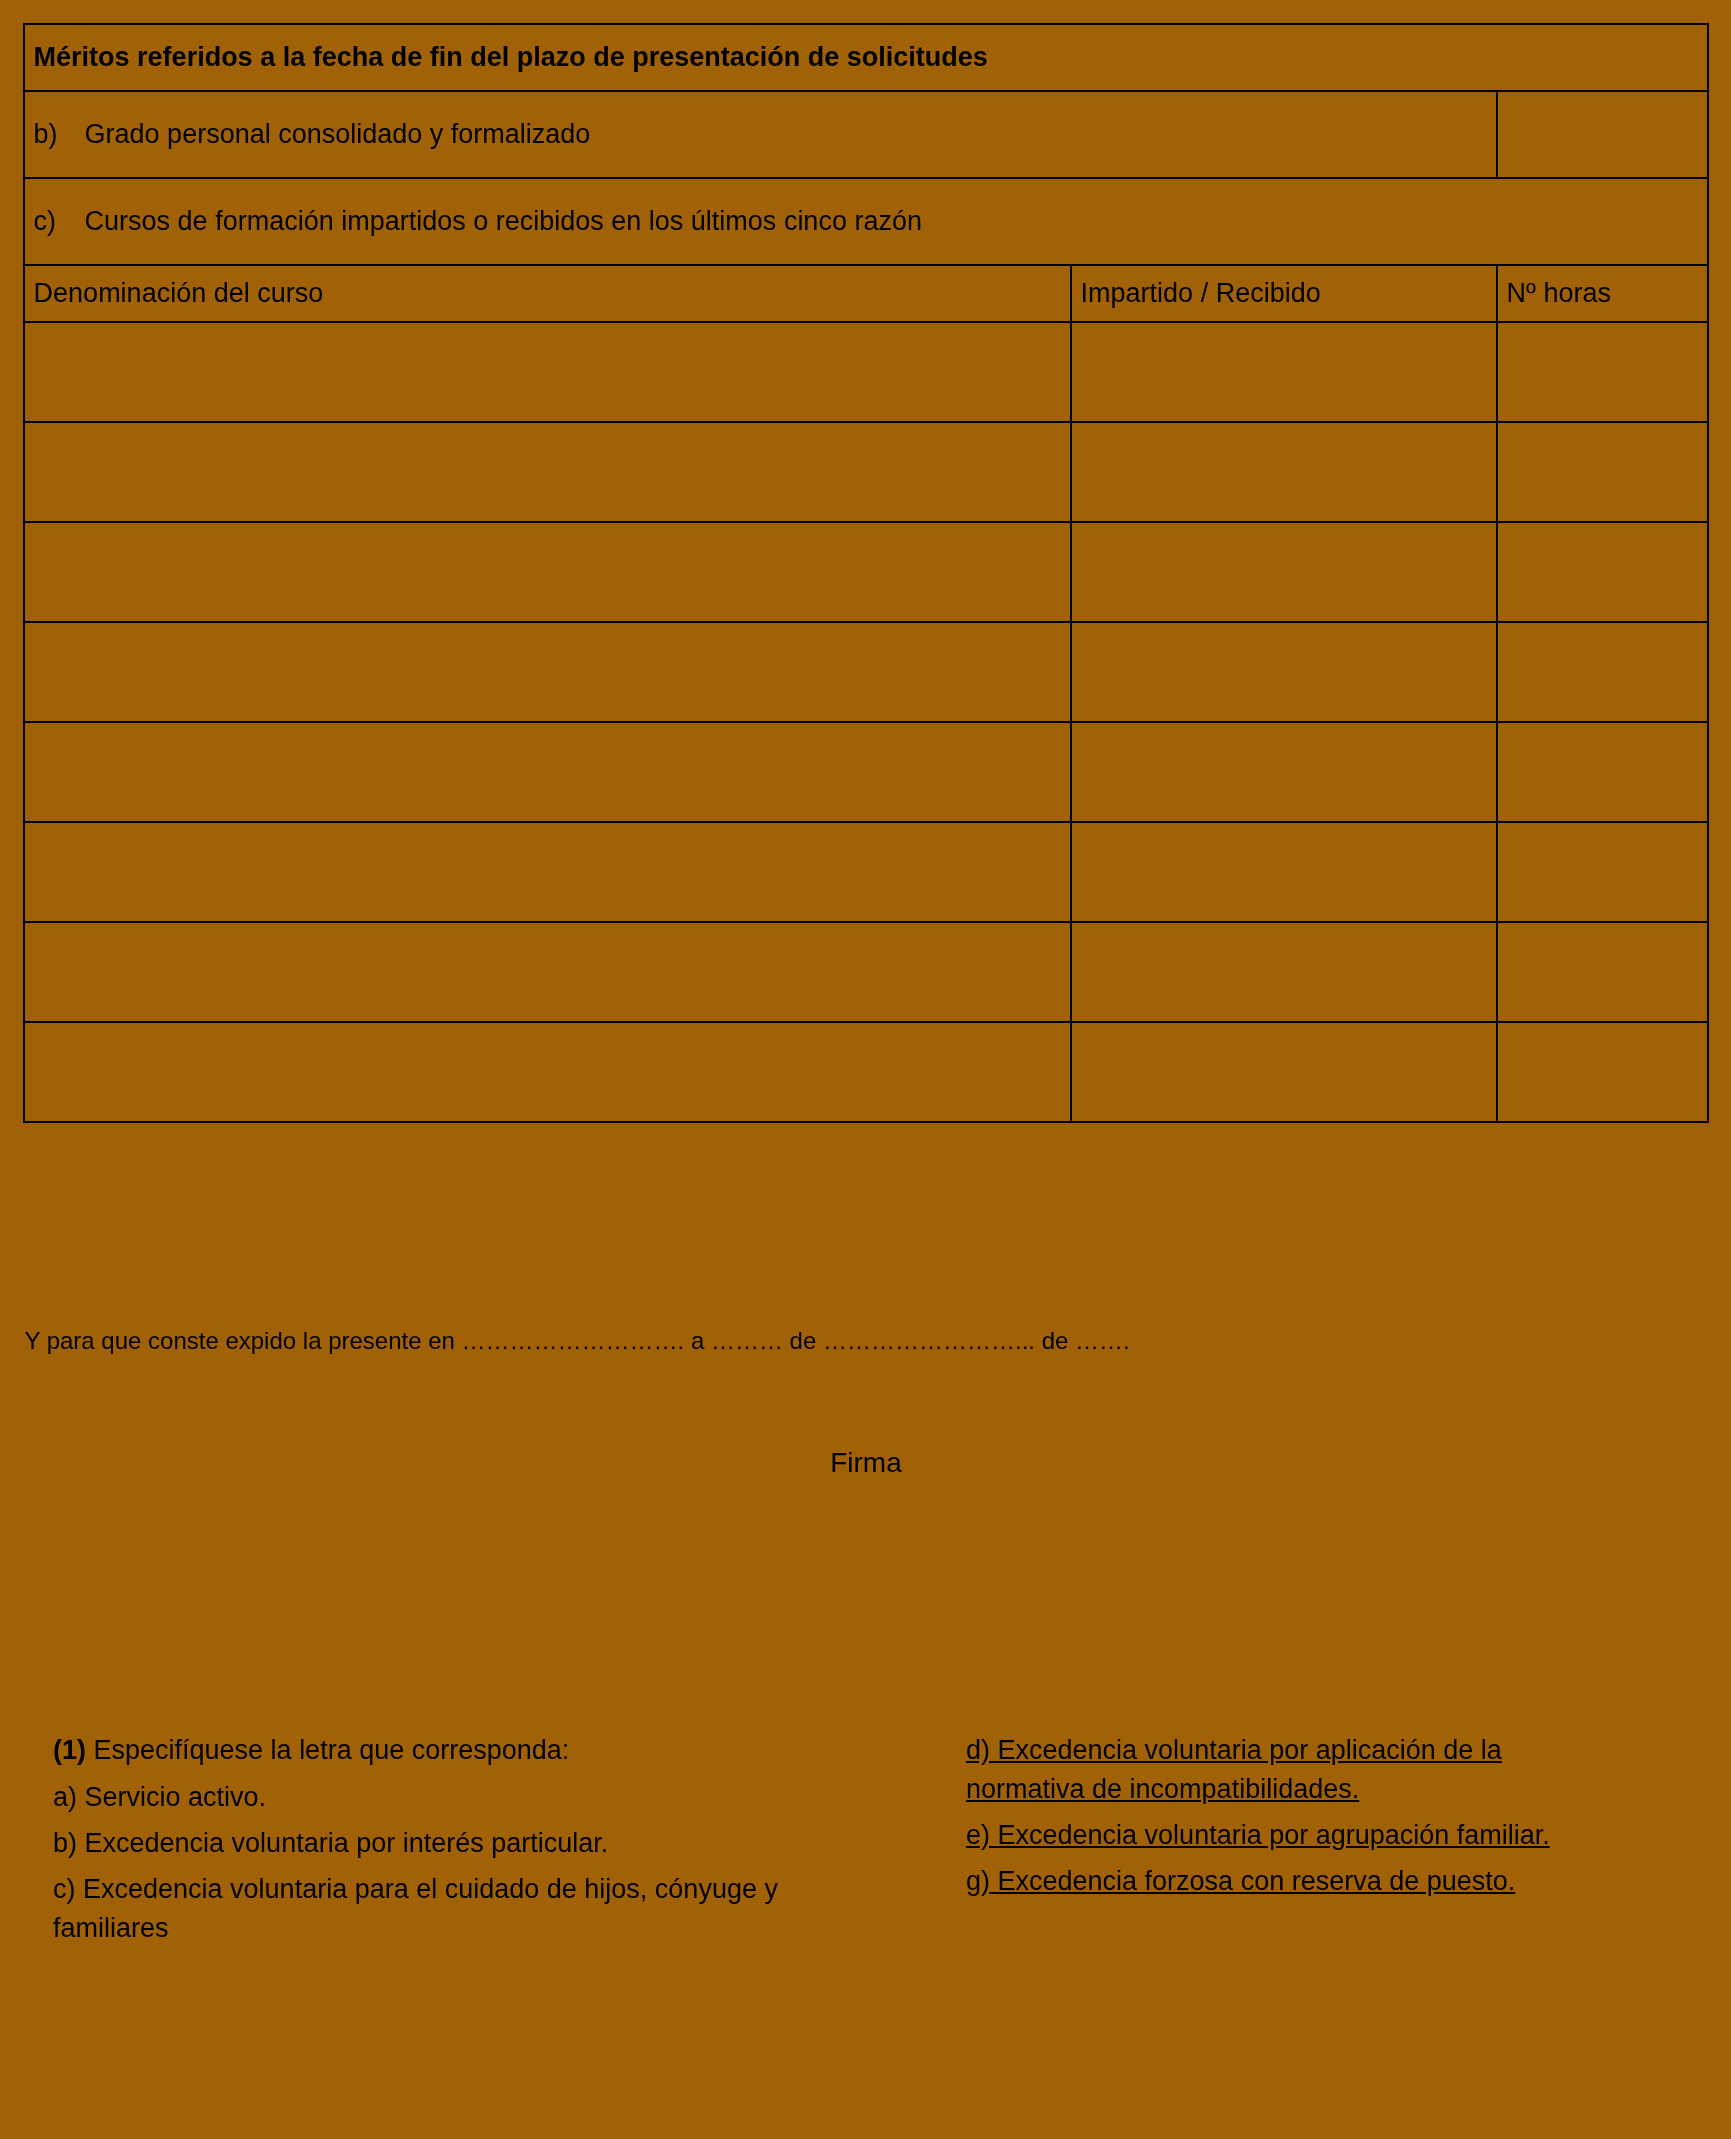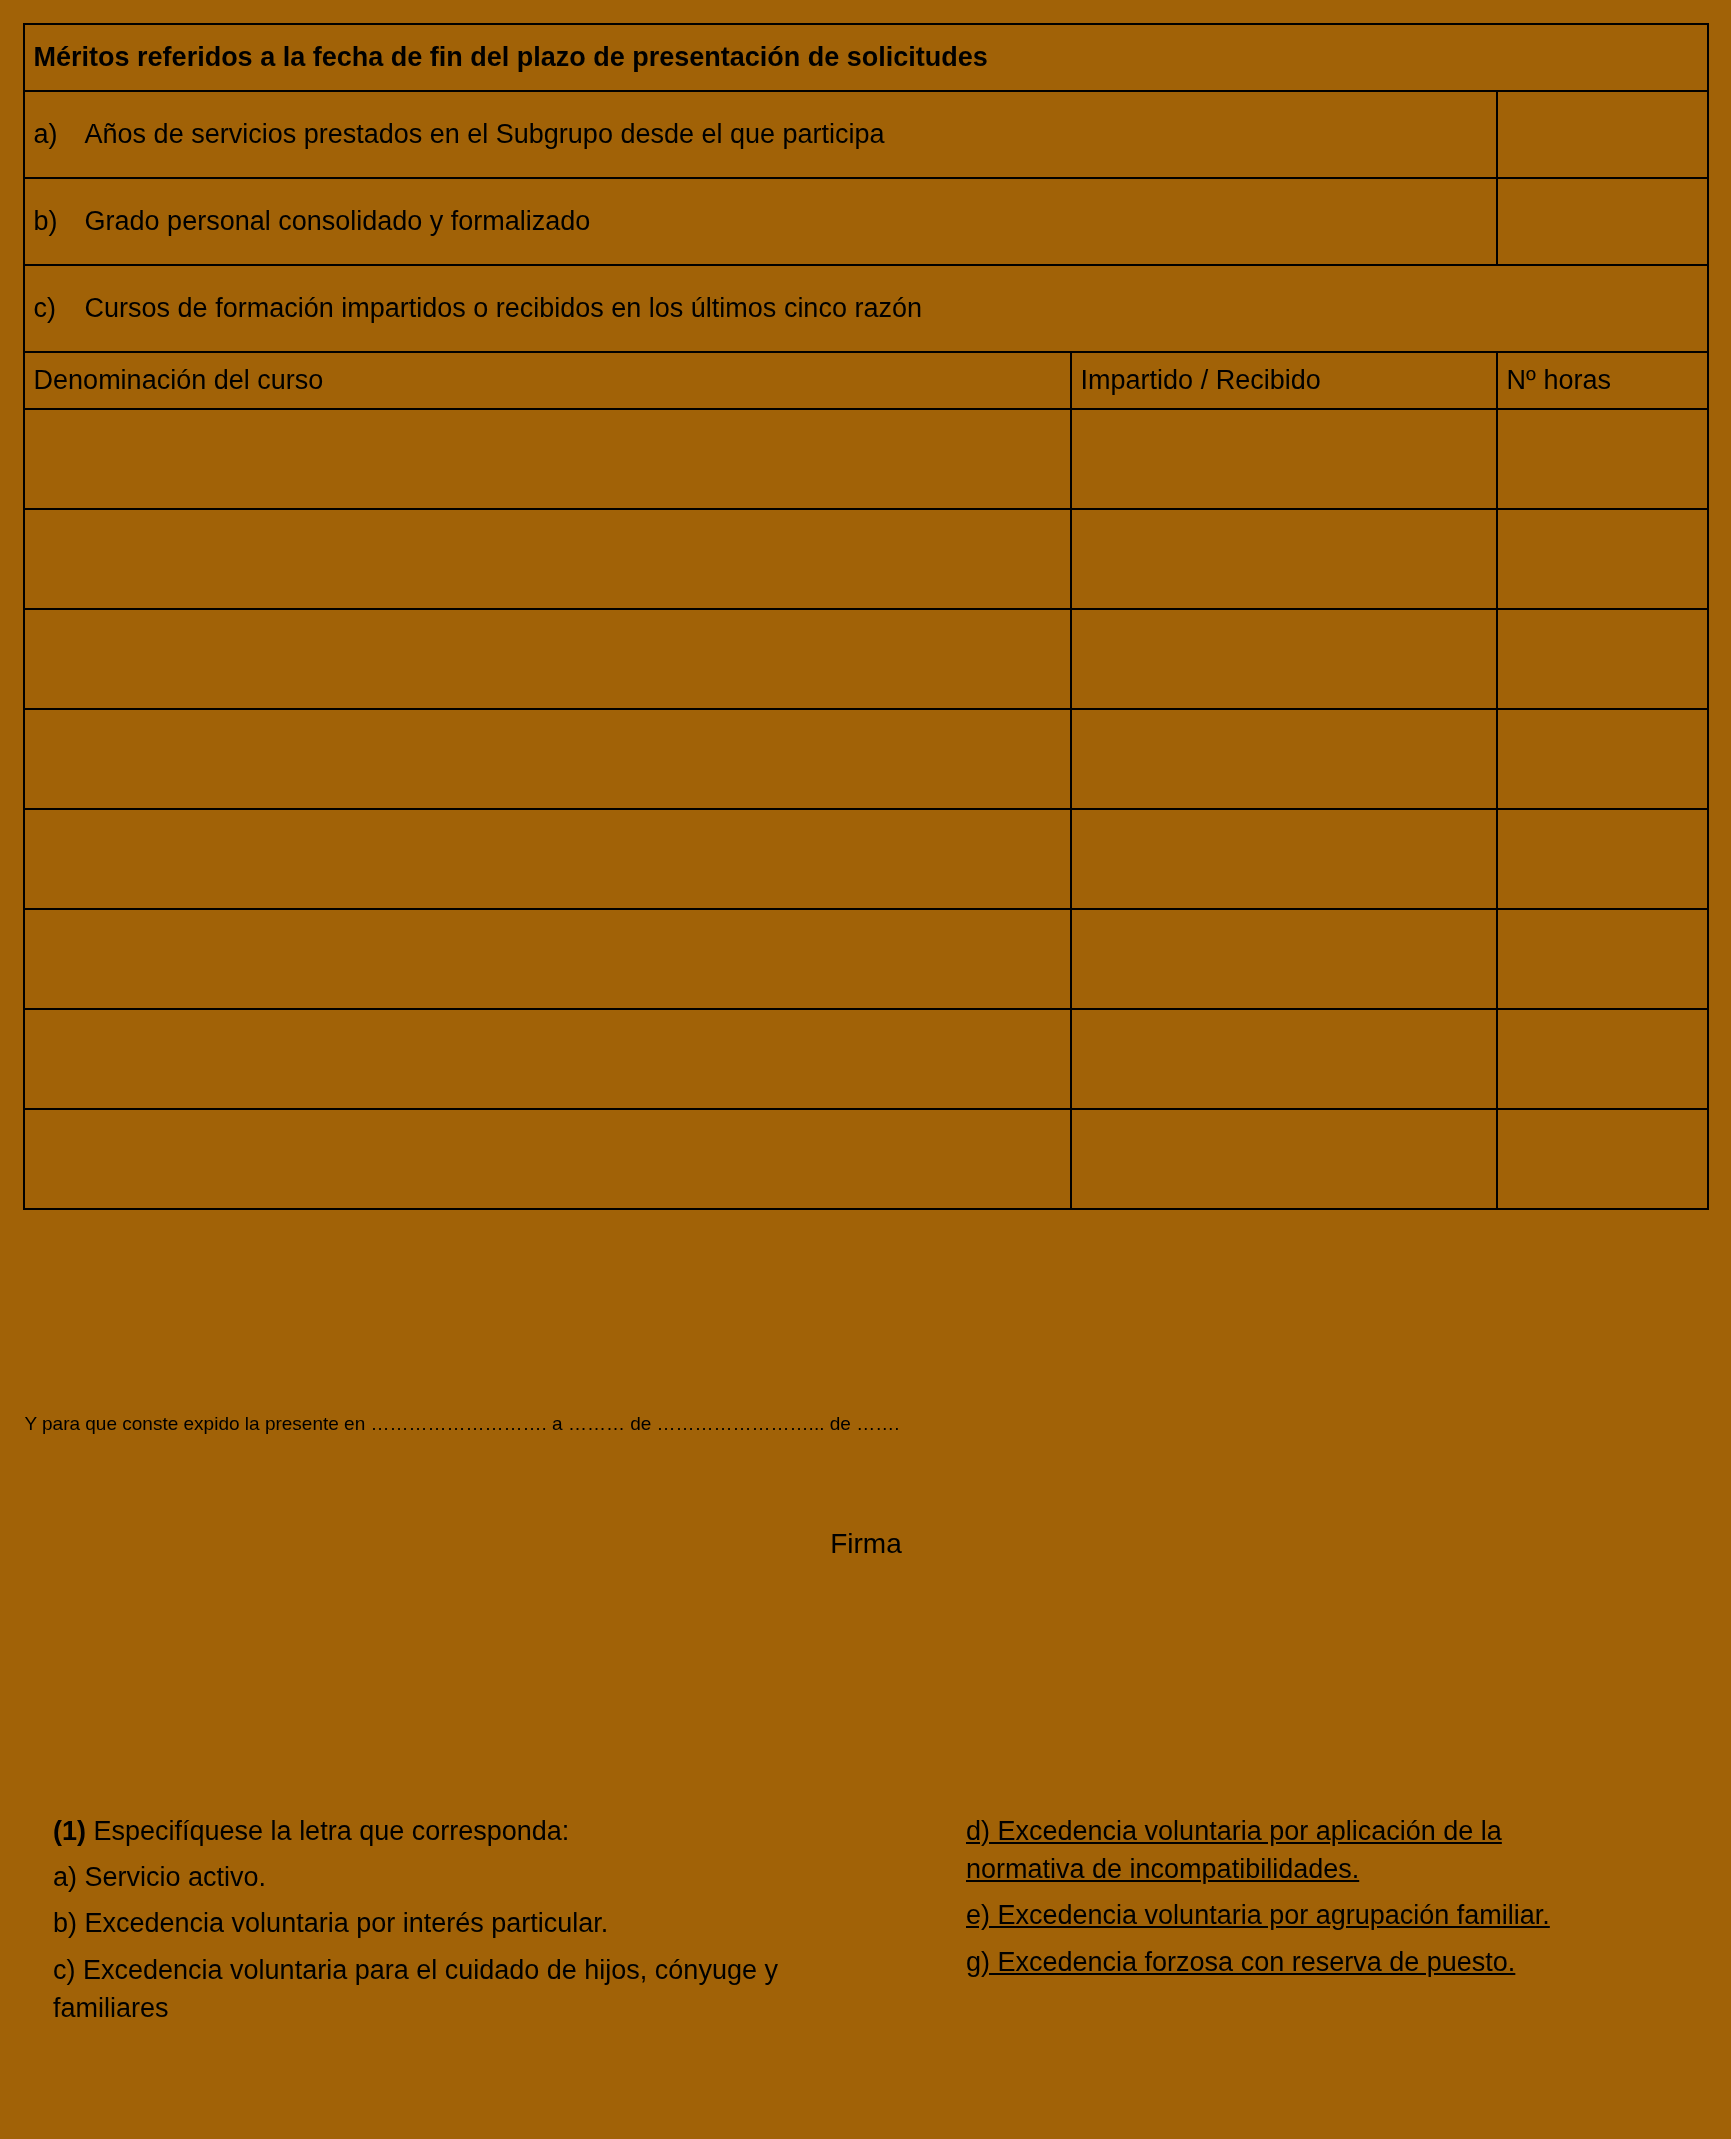--- a/index.html
+++ b/index.html
@@ -58,21 +58,21 @@
     padding-left: 4.9px;
   }
   td.course-header-last {
     padding-left: 8.1px;
   }
   td.course-empty-cell {
     height: 98px;
   }
   .expedition-line {
     margin: 202px 0 0 24.4px;
-    font-size: 19px;
+    font-size: 24px;
     line-height: 1.3;
     white-space: nowrap;
   }
   .firma {
     margin: 91px 0 0 0;
     text-align: center;
     font-size: 28px;
   }
   .footnotes {
     display: flex;
@@ -105,26 +105,20 @@
     <colgroup>
       <col style="width:1047px">
       <col style="width:426px">
       <col style="width:210px">
     </colgroup>
     <tbody>
       <tr>
         <td class="title-cell" colspan="3">Méritos referidos a la fecha de fin del plazo de presentación de solicitudes</td>
       </tr>
 
-      <tr>
-        <td class="merit-row-cell" colspan="2">
-          <span class="letter">a)</span><span>Años de servicios prestados en el Subgrupo desde el que participa</span>
-        </td>
-        <td class="merit-value-cell"></td>
-      </tr>
 
       <tr>
         <td class="merit-row-cell" colspan="2">
           <span class="letter">b)</span><span>Grado personal consolidado y formalizado</span>
         </td>
         <td class="merit-value-cell"></td>
       </tr>
 
       <tr>
         <td class="merit-row-cell" colspan="3">

